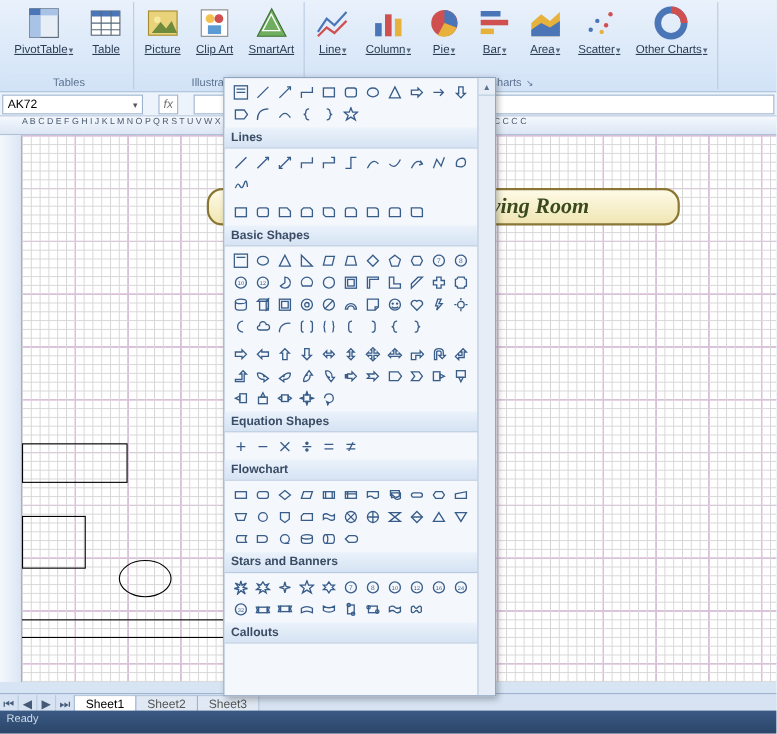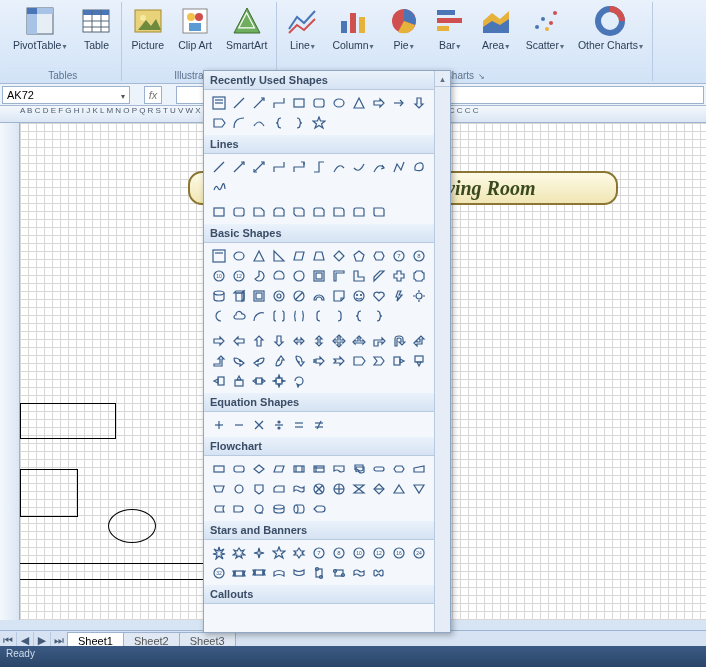--- a/index.html
+++ b/index.html
@@ -36,21 +36,21 @@
     border: 1px solid transparent;
     border-radius: 3px;
     cursor: pointer;
     min-width: 42px;
   }
   .rbtn.active {
     background: linear-gradient(#fff1c5,#ffd86b);
     border: 1px solid #d69b2e;
   }
   .rbtn .ic { width: 32px; height: 32px; display:flex;align-items:center;justify-content:center; }
-  .rbtn .lbl { font-size: 10.5px; color:#2b3d55; margin-top:2px; white-space: nowrap;}
+  .rbtn .lbl { font-size: 10.5px; color:#2b3d55; margin-top:2px; white-space: nowrap; text-decoration: underline;}
   .rbtn .arrow::after{content:"▾";font-size:8px;margin-left:1px;color:#5a6b82;}
   .rgroup-label {
     font-size:10px; color:#5b728f; padding:1px 0 0;
     width:100%; text-align:center; border-top:1px solid #c8d8ec22;
   }
   .rgroup-label .dlg::after{content:"↘";font-size:8px;color:#5b728f;margin-left:4px;}
   
   .fx-row{height:22px;background:#edf3fb;border-bottom:1px solid #a3b9d4;display:flex;align-items:center;padding:0 2px;gap:14px;}
   .namebox{width:128px;height:18px;background:#fff;border:1px solid #9bb2cf;display:flex;align-items:center;justify-content:space-between;padding:0 4px;font-size:11px;}
   .namebox .dd::after{content:"▾";font-size:8px;color:#555;}
@@ -269,21 +269,20 @@
     <div class="shape-box" style="top:440px;left:0;width:195px;height:1px;border:none;border-top:1.5px solid #000"></div>
     <div class="shape-box" style="top:456px;left:0;width:195px;height:1px;border:none;border-top:1.5px solid #000"></div>
   </div>
 </div>
 
 <div class="shapes-panel">
   <div class="sp-scroll">
     <div class="sbtn">▴</div>
   </div>
 
-  <div class="sp-head">Recently Used Shapes</div>
   <div class="sp-row">
     <div class="sh">
         <svg viewBox="0 0 14 14">
           <rect x="1" y="1" width="12" height="12"></rect>
           <line x1="3" y1="4" x2="11" y2="4"></line>
           <line x1="3" y1="7" x2="11" y2="7"></line>
         </svg>
       </div>
     <div class="sh">
         <svg viewBox="0 0 14 14">

